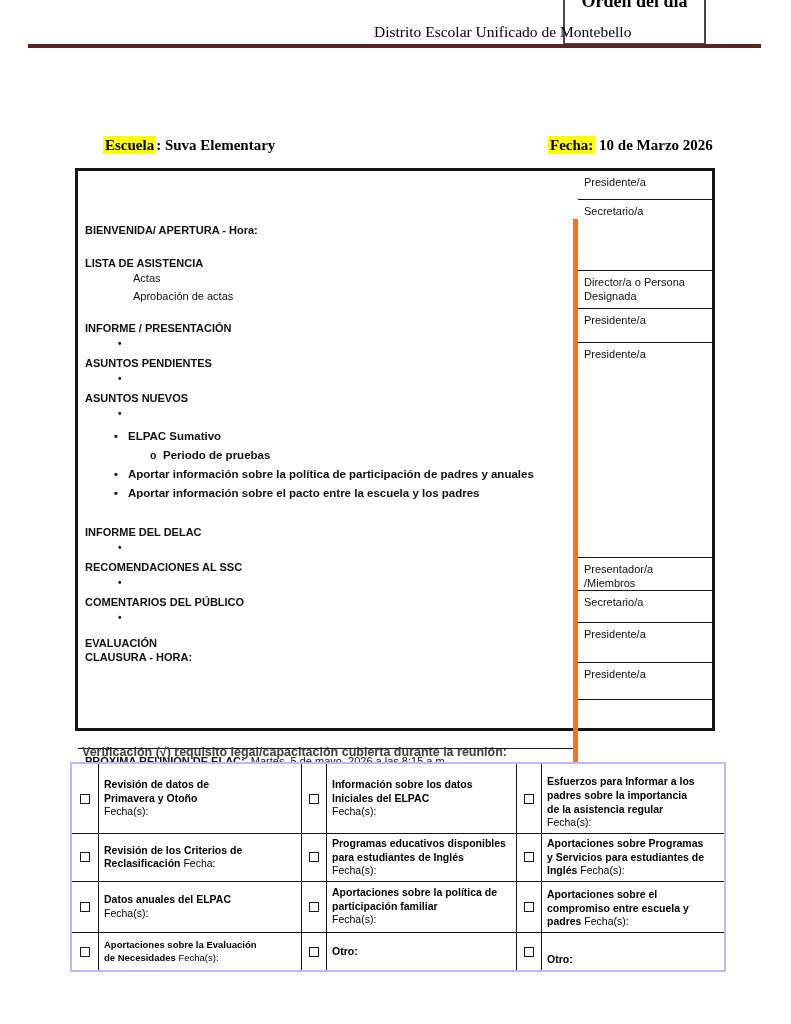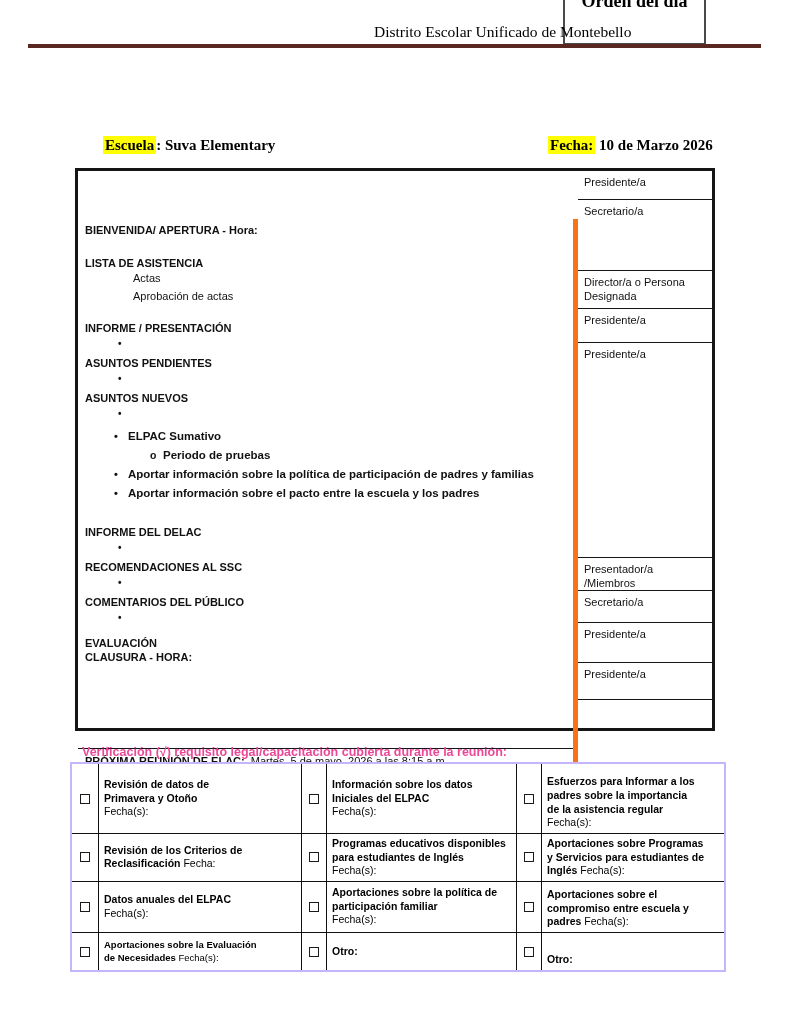--- a/index.html
+++ b/index.html
@@ -60,21 +60,21 @@
   .proxima .pb { font-weight:700; }
   .proxima .pr { font-weight:400; }
   .role-box {
     width:100%; border-bottom:1px solid #151515; padding:4px 6px;
     font-size:11px; font-weight:400; line-height:1.3; color:#111; overflow:hidden;
   }
   .role-box:last-child { border-bottom:none; }
   
   .verif-title {
     position:absolute; left:82px; top:745px;
-    font-size:12.5px; font-weight:700; color:#ec4899; white-space:pre;
+    font-size:12.5px; font-weight:700; color:#404040; white-space:pre;
   }
   .vtable {
     position:absolute; left:70px; top:762px; width:656px;
     border:2px solid #c4b5fd; background:#fff;
   }
   .vrow { display:grid; grid-template-columns:27px 203px 25px 190px 25px 182px; }
   .vrow > div { border-right:1px solid #111; border-bottom:1px solid #111; }
   .vrow > div:last-child { border-right:none;align-items:flex-end; }
   .vtable .vrow:last-child > div { border-bottom:none; }
   .vcb { display:flex; align-items:center; justify-content:center; }
@@ -112,21 +112,21 @@
       <div class="ab" style="top:119px;left:40px">•</div>
 
       <div class="ai" style="top:138px;left:7px">ASUNTOS PENDIENTES</div>
       <div class="ab" style="top:154px;left:40px">•</div>
 
       <div class="ai" style="top:173px;left:7px">ASUNTOS NUEVOS</div>
       <div class="ab" style="top:189px;left:40px">•</div>
 
       <div class="abold" style="top:211px;left:36px"><span class="blt">•</span><span>ELPAC Sumativo</span></div>
       <div class="abold" style="top:230px;left:72px"><span class="blt-o">o</span><span>Periodo de pruebas</span></div>
-      <div class="abold" style="top:249px;left:36px"><span class="blt">•</span><span>Aportar información sobre la política de participación de padres y familias</span></div>
+      <div class="abold" style="top:249px;left:36px"><span class="blt">•</span><span>Aportar información sobre la política de participación de padres y anuales</span></div>
       <div class="abold" style="top:268px;left:36px"><span class="blt">•</span><span>Aportar información sobre el pacto entre la escuela y los padres</span></div>
 
       <div class="ai" style="top:307px;left:7px">INFORME DEL DELAC</div>
       <div class="ab" style="top:323px;left:40px">•</div>
 
       <div class="ai" style="top:342px;left:7px">RECOMENDACIONES AL SSC</div>
       <div class="ab" style="top:358px;left:40px">•</div>
 
       <div class="ai" style="top:377px;left:7px">COMENTARIOS DEL PÚBLICO</div>
       <div class="ab" style="top:393px;left:40px">•</div>

